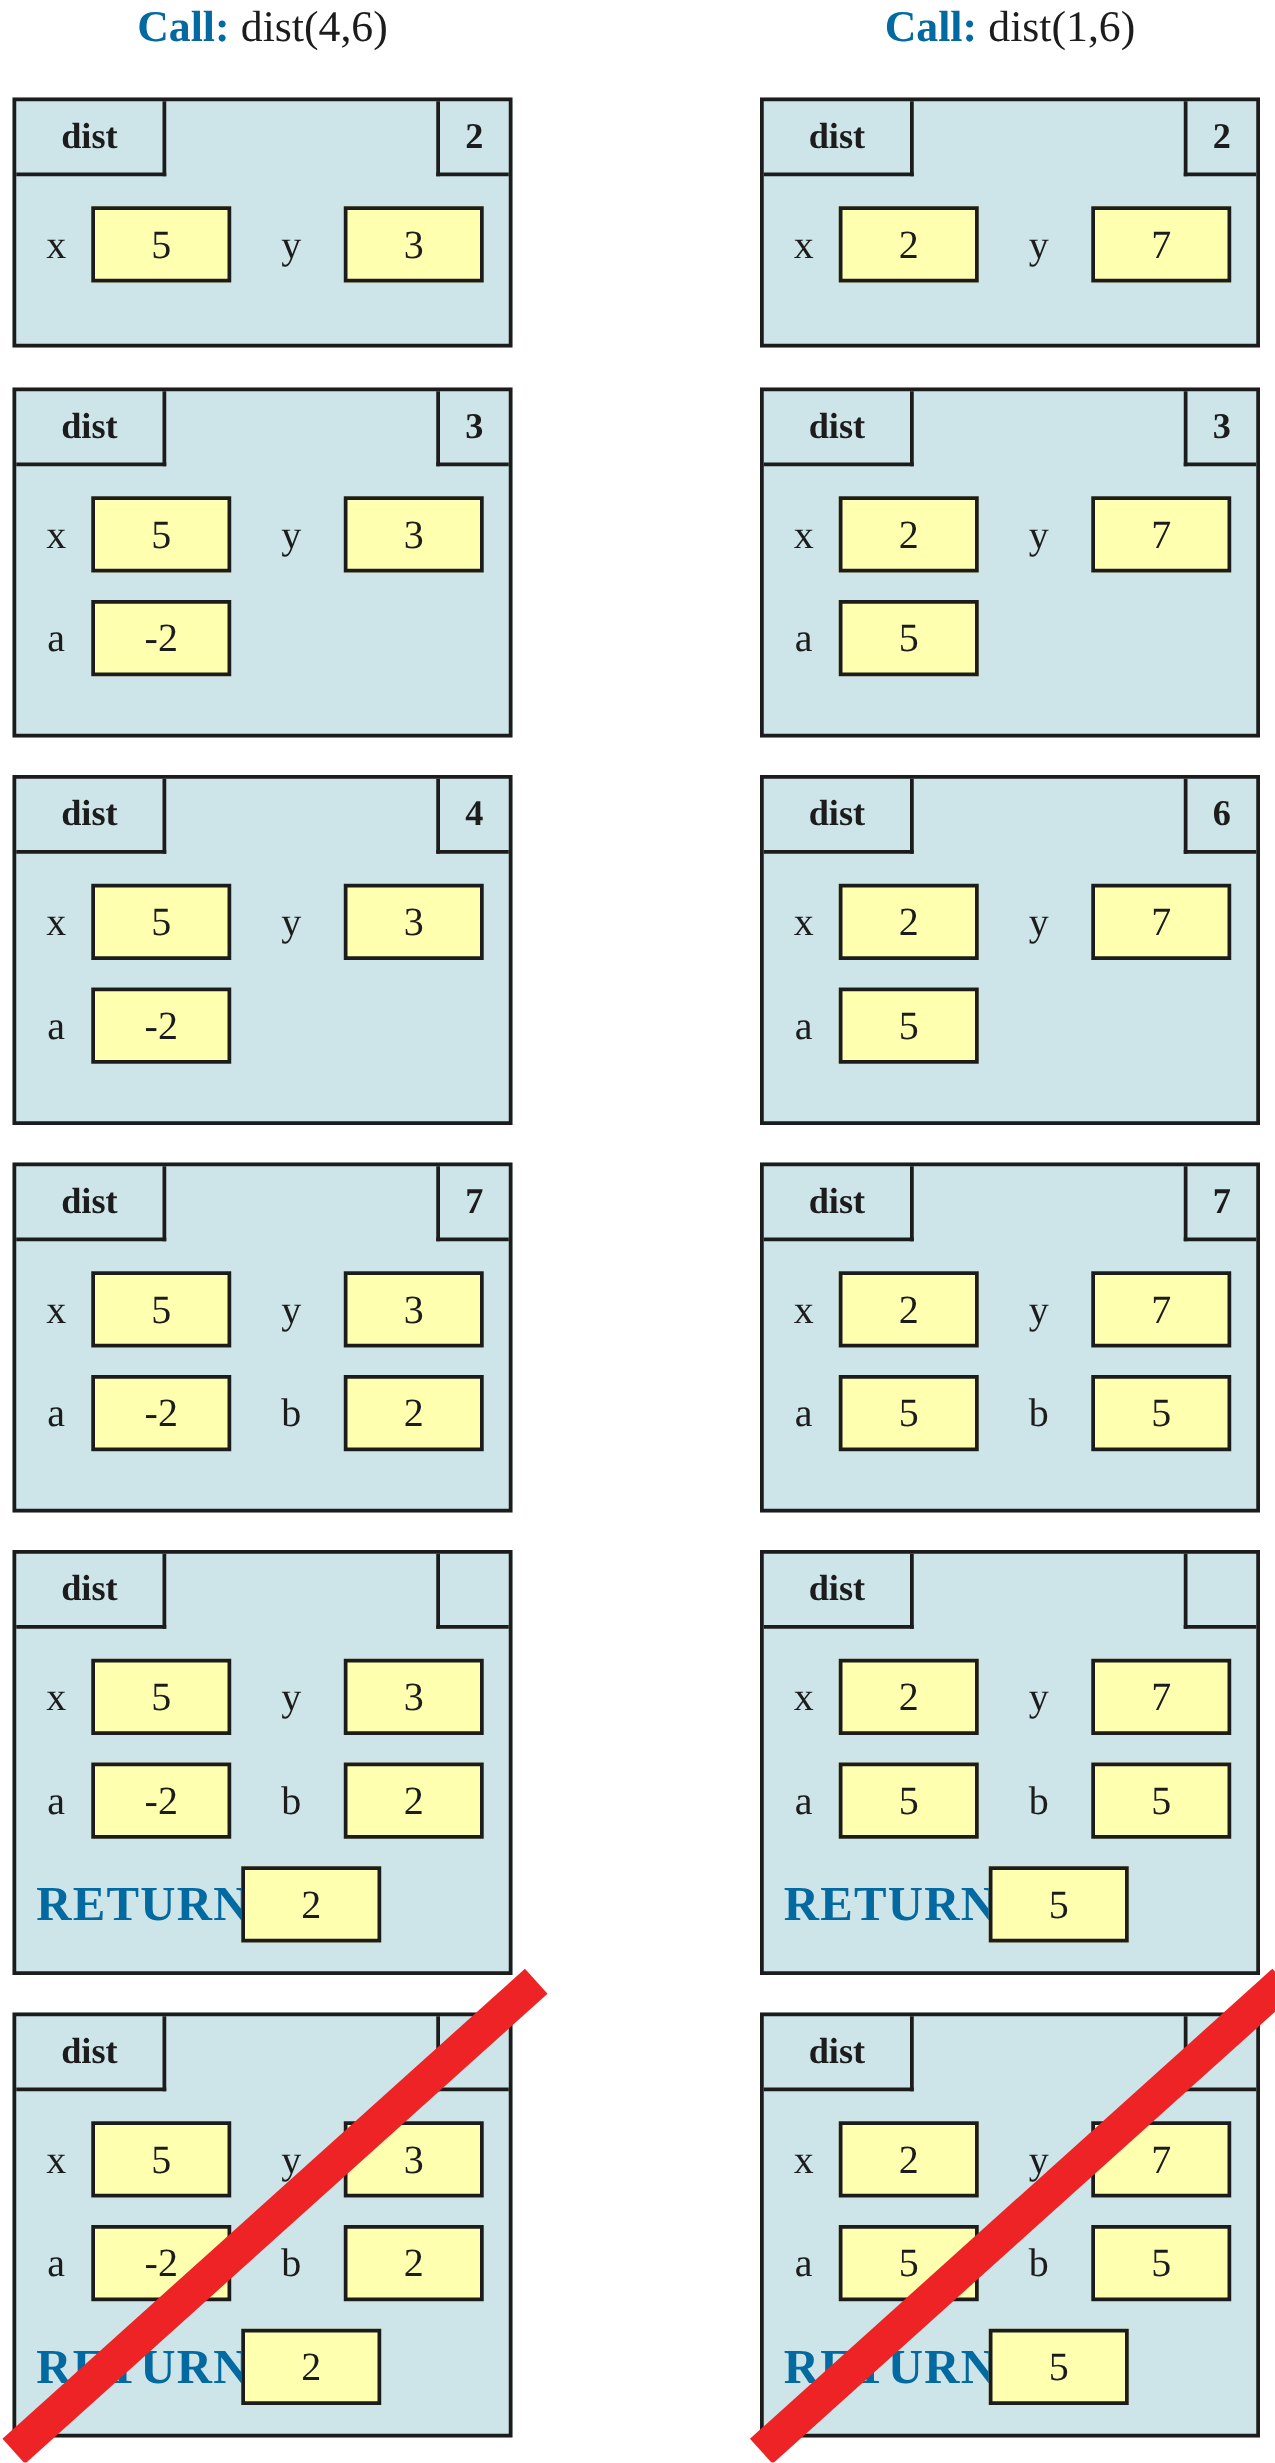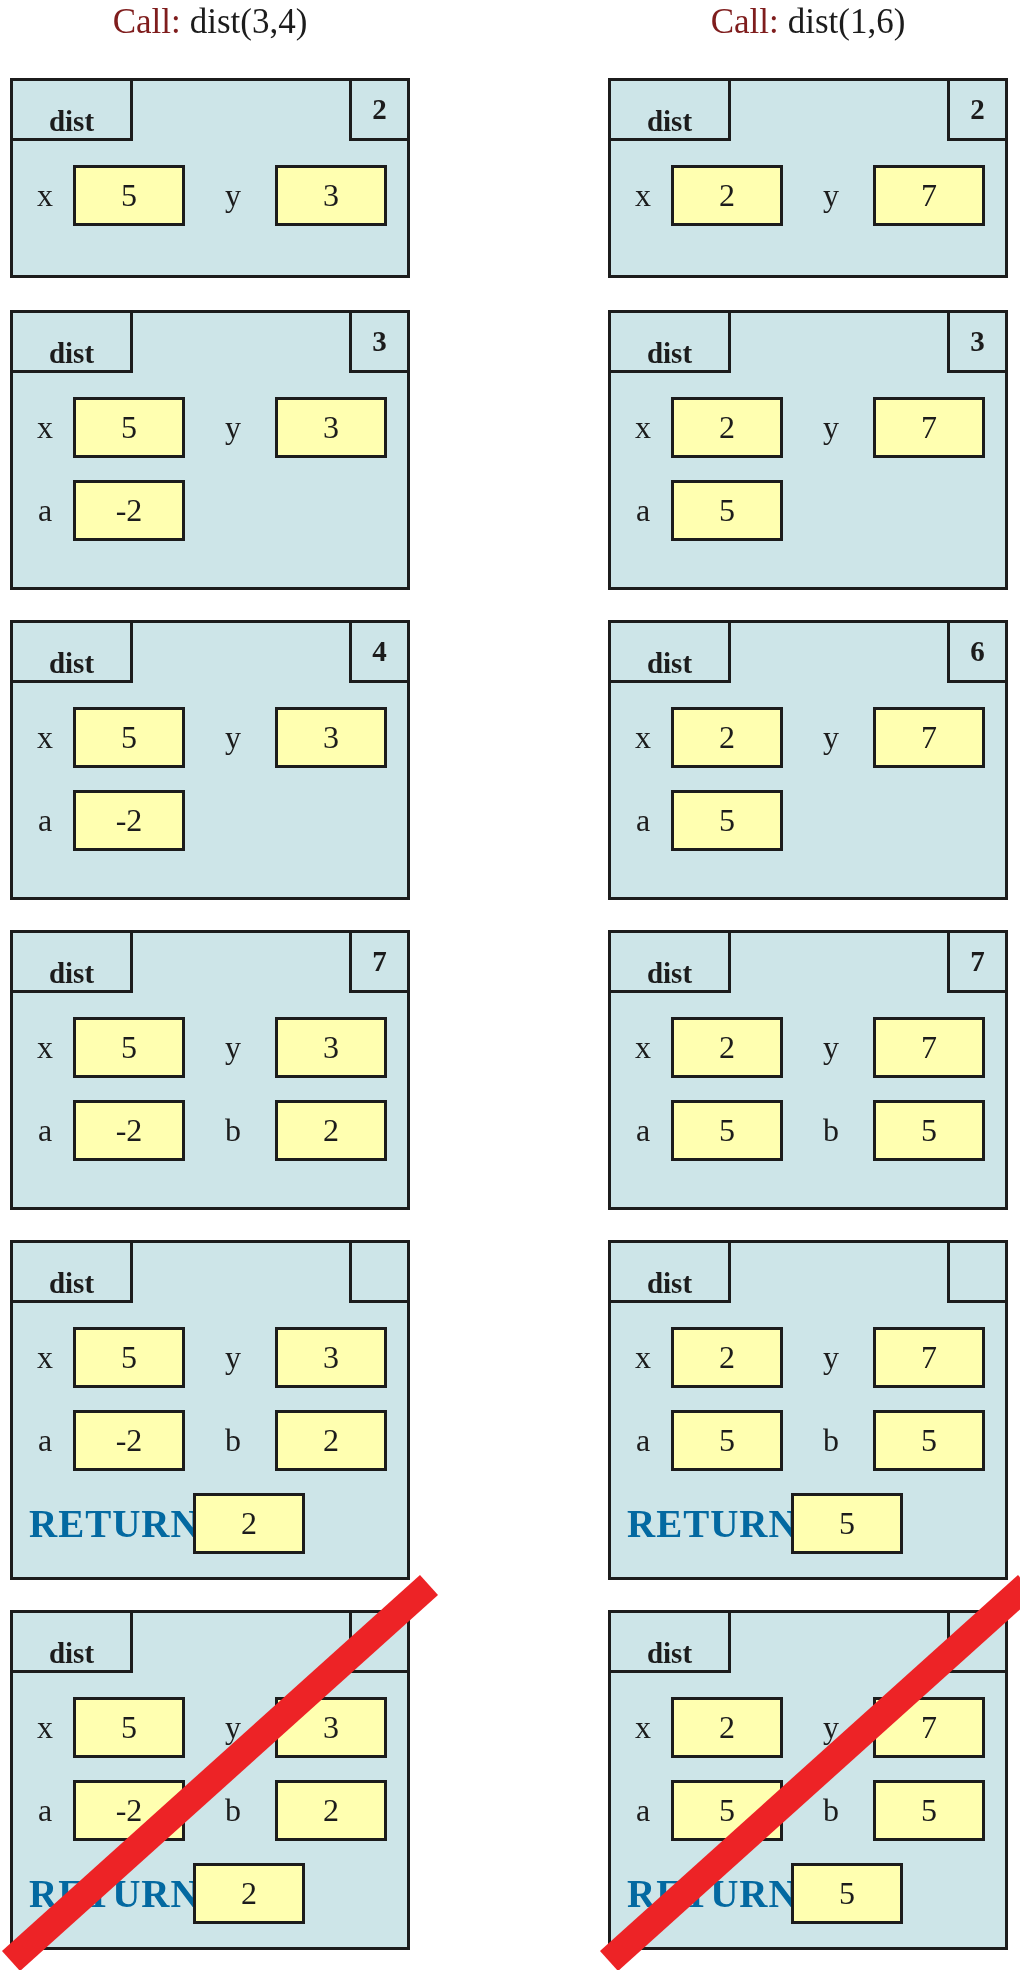--- a/index.html
+++ b/index.html
@@ -3,28 +3,28 @@
 <meta charset="utf-8">
 <style>
   html,body{margin:0;padding:0;background:#ffffff;overflow:hidden;}
   body{width:1020px;height:1970px;position:relative;
        font-family:"Liberation Serif","DejaVu Serif",serif;color:#1c1c1c;}
   .col{position:absolute;top:0;width:400px;height:1970px;}
   .col0{left:10px;}
   .col1{left:608px;}
   .title{position:absolute;top:2px;left:0;width:100%;text-align:center;
          font-size:35px;white-space:nowrap;}
-  .title .pfx{font-weight:normal;color:#7f1d1d;margin-right:9px;}
+  .title .pfx{font-weight:bold;color:#0369a1;margin-right:9px;}
   .frame{position:absolute;left:0;width:400px;background:#cde5e8;
          border:3px solid #1c1c1c;box-sizing:border-box;}
   .hA{height:200px}.hB{height:280px}.hC{height:340px}
   .t0{top:78px}.t1{top:310px}.t2{top:620px}.t3{top:930px}.t4{top:1240px}.t5{top:1610px}
   .tab{position:absolute;left:0;top:0;width:120px;height:60px;
        border-right:3px solid #1c1c1c;border-bottom:3px solid #1c1c1c;
-       box-sizing:border-box;display:flex;align-items:flex-end;justify-content:center;
+       box-sizing:border-box;display:flex;align-items:center;justify-content:center;
        font-weight:bold;font-size:29px;}
   .lno{position:absolute;right:0;top:0;width:58px;height:60px;
        border-left:3px solid #1c1c1c;border-bottom:3px solid #1c1c1c;
        box-sizing:border-box;display:flex;align-items:center;justify-content:center;
        font-weight:bold;font-size:29px;}
   .vl{position:absolute;width:44px;height:61px;line-height:61px;
       text-align:center;font-size:32px;}
   .vb{position:absolute;width:112px;height:61px;background:#ffffb0;
       border:3px solid #1c1c1c;box-sizing:border-box;
       display:flex;align-items:center;justify-content:center;font-size:32px;}
@@ -35,21 +35,21 @@
   .rb{left:180px;top:250px;}
   .slash{position:absolute;left:-14px;top:-40px;width:444px;height:410px;
          pointer-events:none;overflow:visible;}
 </style>
 </head>
 <body>
 
 <div class="col col0">
 
   <div class="title">
-    <span class="pfx">Call:</span><span>dist(3,4)</span>
+    <span class="pfx">Call:</span><span>dist(4,6)</span>
   </div>
 
   <div class="frame hA t0">
     <div class="tab">
         <span>dist</span>
       </div>
     <div class="lno">
         <span>2</span>
       </div>
     <span class="vl px r1">x</span>

